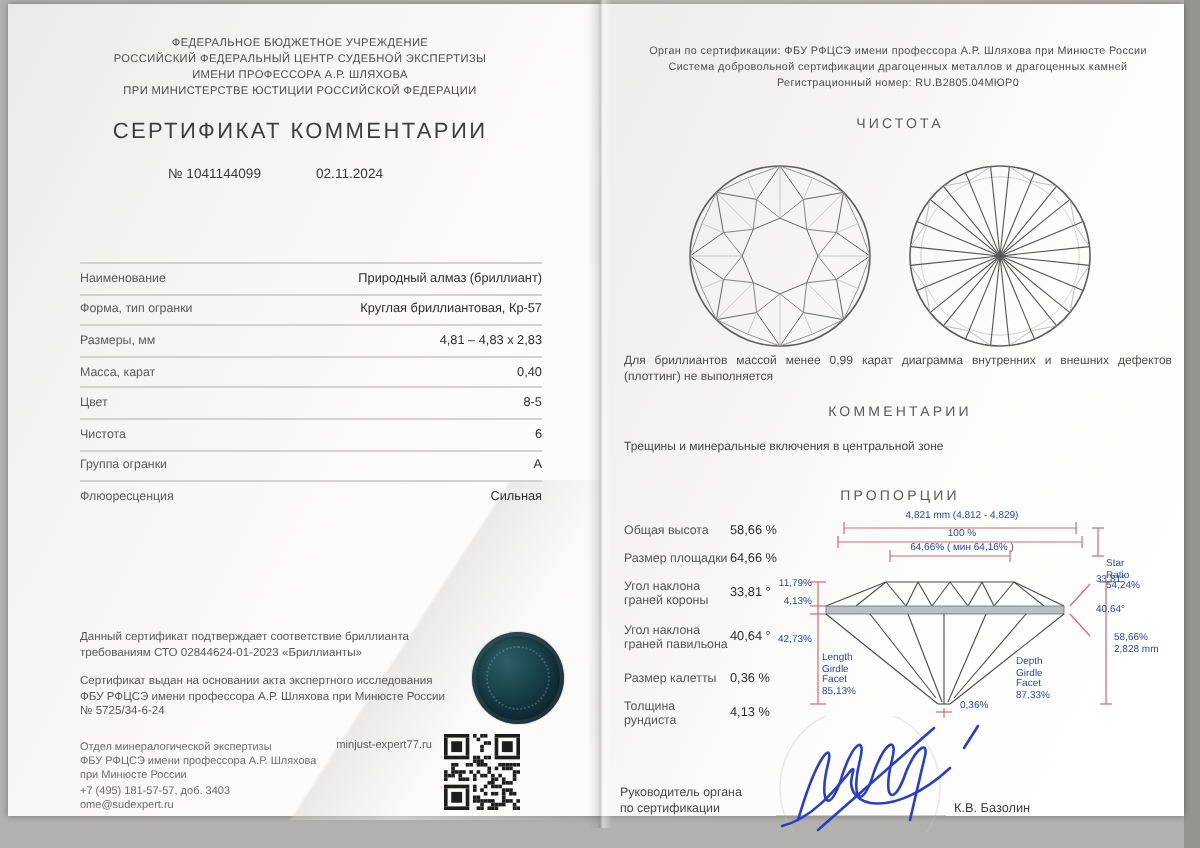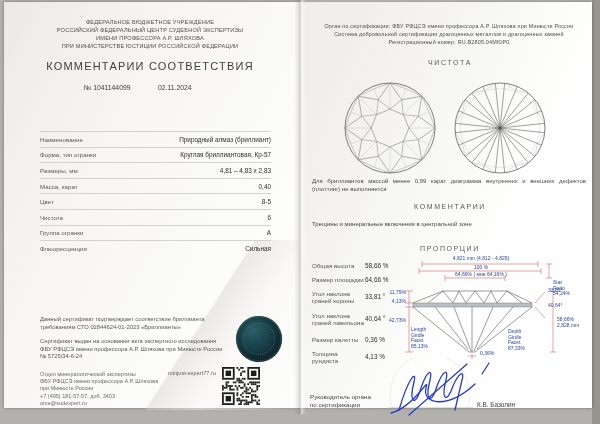--- a/index.html
+++ b/index.html
@@ -55,21 +55,21 @@
   <div class="shade-right abs"></div>
   <div class="fold abs"></div>
 
   <div class="abs org c" style="left:30px;top:18px;width:240px;">
     <div>ФЕДЕРАЛЬНОЕ БЮДЖЕТНОЕ УЧРЕЖДЕНИЕ</div>
     <div>РОССИЙСКИЙ ФЕДЕРАЛЬНЫЙ ЦЕНТР СУДЕБНОЙ ЭКСПЕРТИЗЫ</div>
     <div>ИМЕНИ ПРОФЕССОРА А.Р. ШЛЯХОВА</div>
     <div>ПРИ МИНИСТЕРСТВЕ ЮСТИЦИИ РОССИЙСКОЙ ФЕДЕРАЦИИ</div>
   </div>
 
-  <div class="abs title c" style="left:30px;top:60px;width:240px;">КОММЕНТАРИИ СООТВЕТСТВИЯ</div>
+  <div class="abs title c" style="left:30px;top:60px;width:240px;">СЕРТИФИКАТ КОММЕНТАРИИ</div>
 
   <span class="abs certno" style="left:84px;top:84px;">№ 1041144099</span>
   <span class="abs certno" style="left:158px;top:84px;">02.11.2024</span>
 
   <div class="abs spec-table">
     <div class="spec-row">
         <span class="spec-label">Наименование</span>
         <span class="spec-value">Природный алмаз (бриллиант)</span>
       </div>
     <div class="spec-row">

